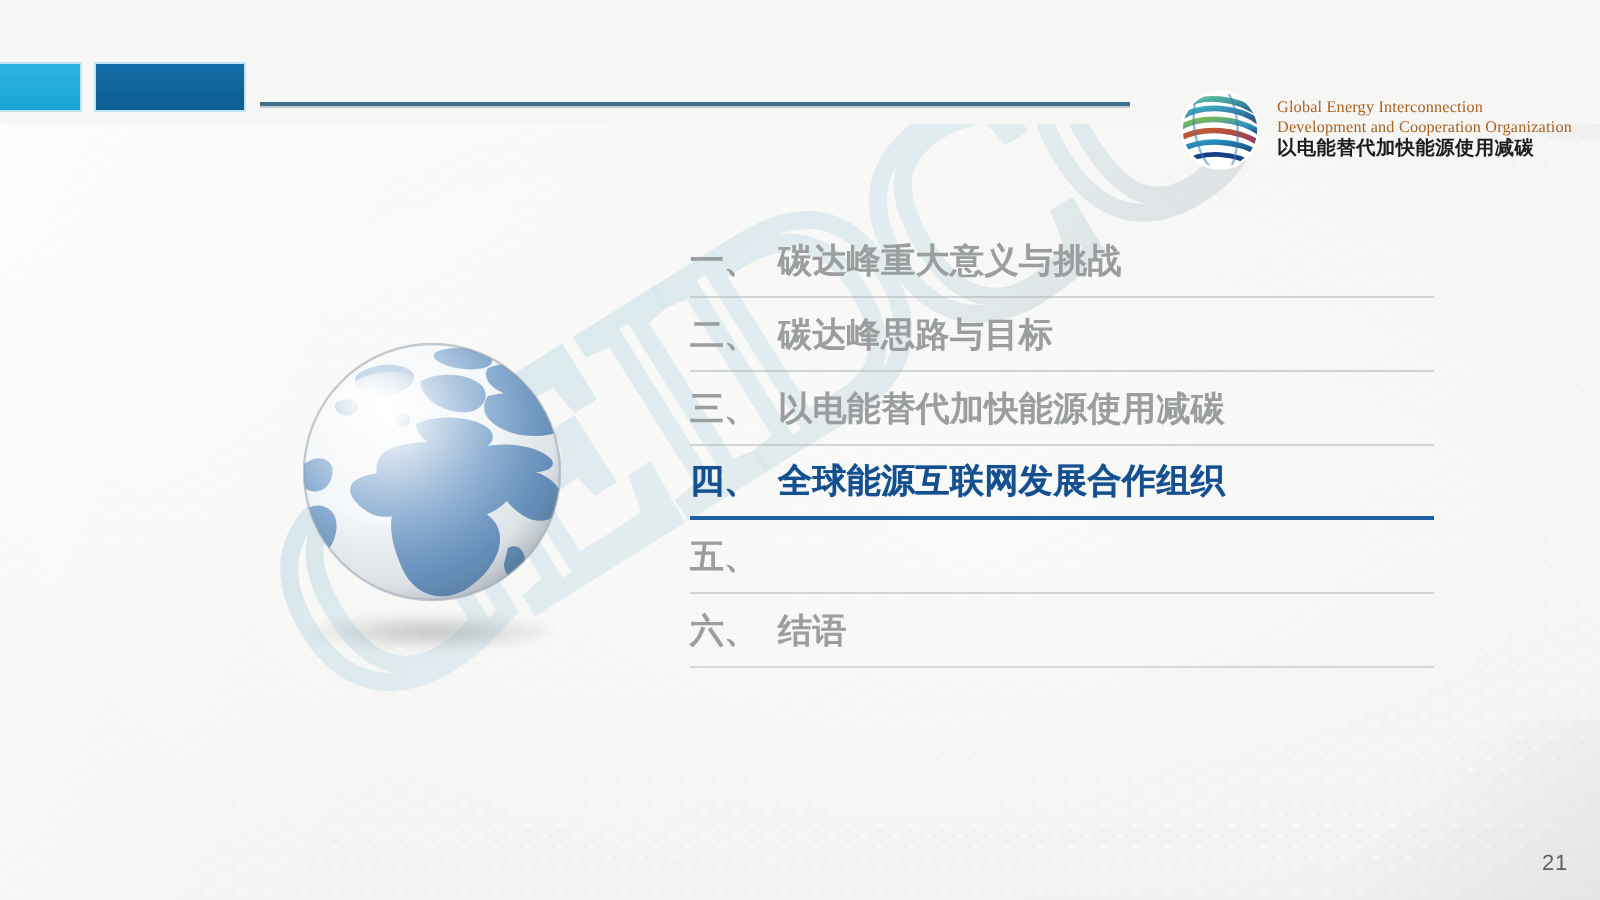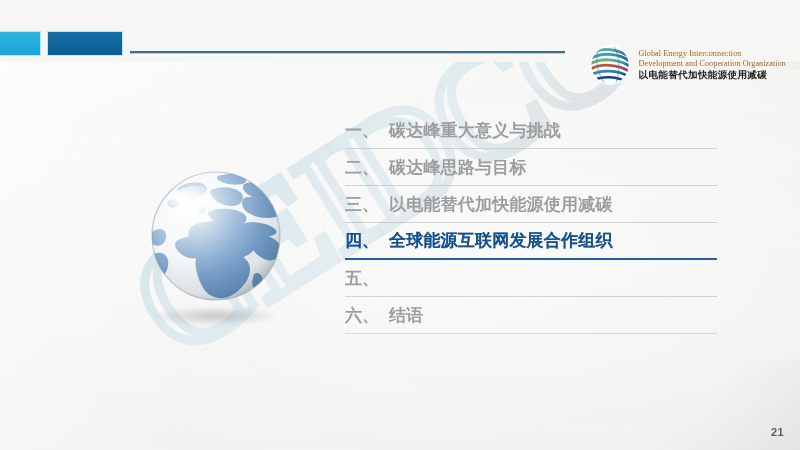--- a/index.html
+++ b/index.html
@@ -199,21 +199,21 @@
     color: #14508f;
     text-shadow: 0 0 0.4px rgba(20,80,143,0.55);
   }
 
   
   .page-number {
     position: absolute;
     right: 16px;
     bottom: 12px;
     font-size: 11px;
-    font-weight: bold;
+    font-weight: normal;
     color: #5d6164;
     letter-spacing: 0.4px;
   }
 
   
   .corner-tr {
     position: absolute;
     right: 0; top: 0;
     width: 120px; height: 70px;
     background: linear-gradient(215deg, rgba(205,208,210,0.45) 0%, rgba(255,255,255,0) 62%);

